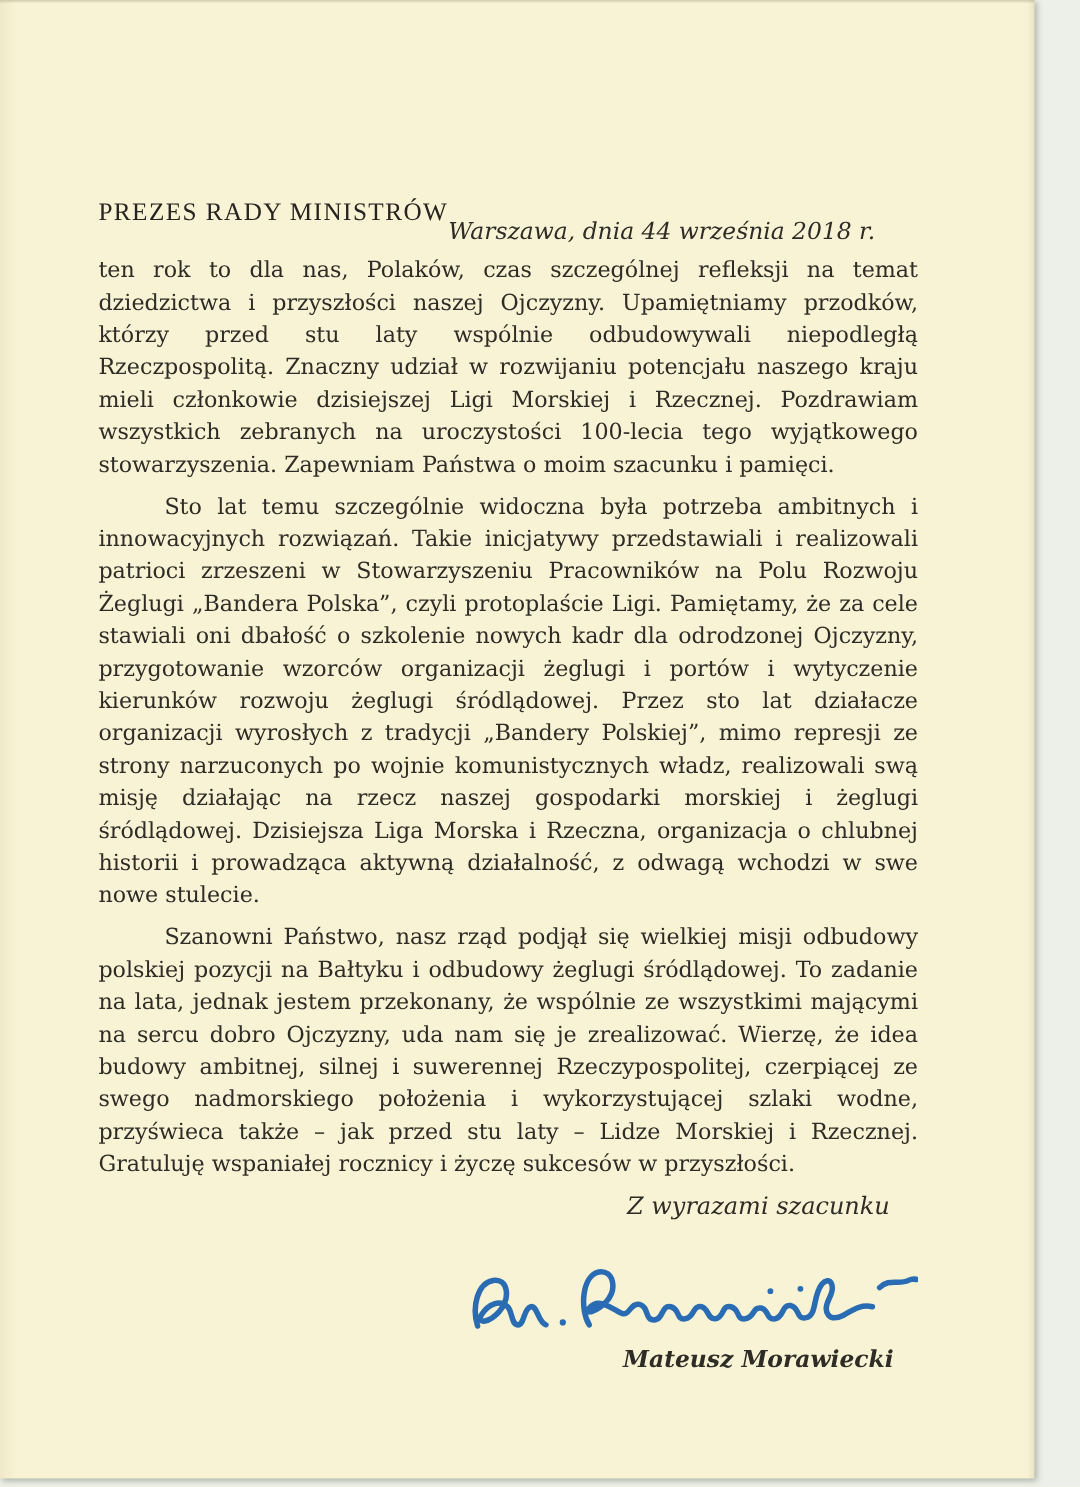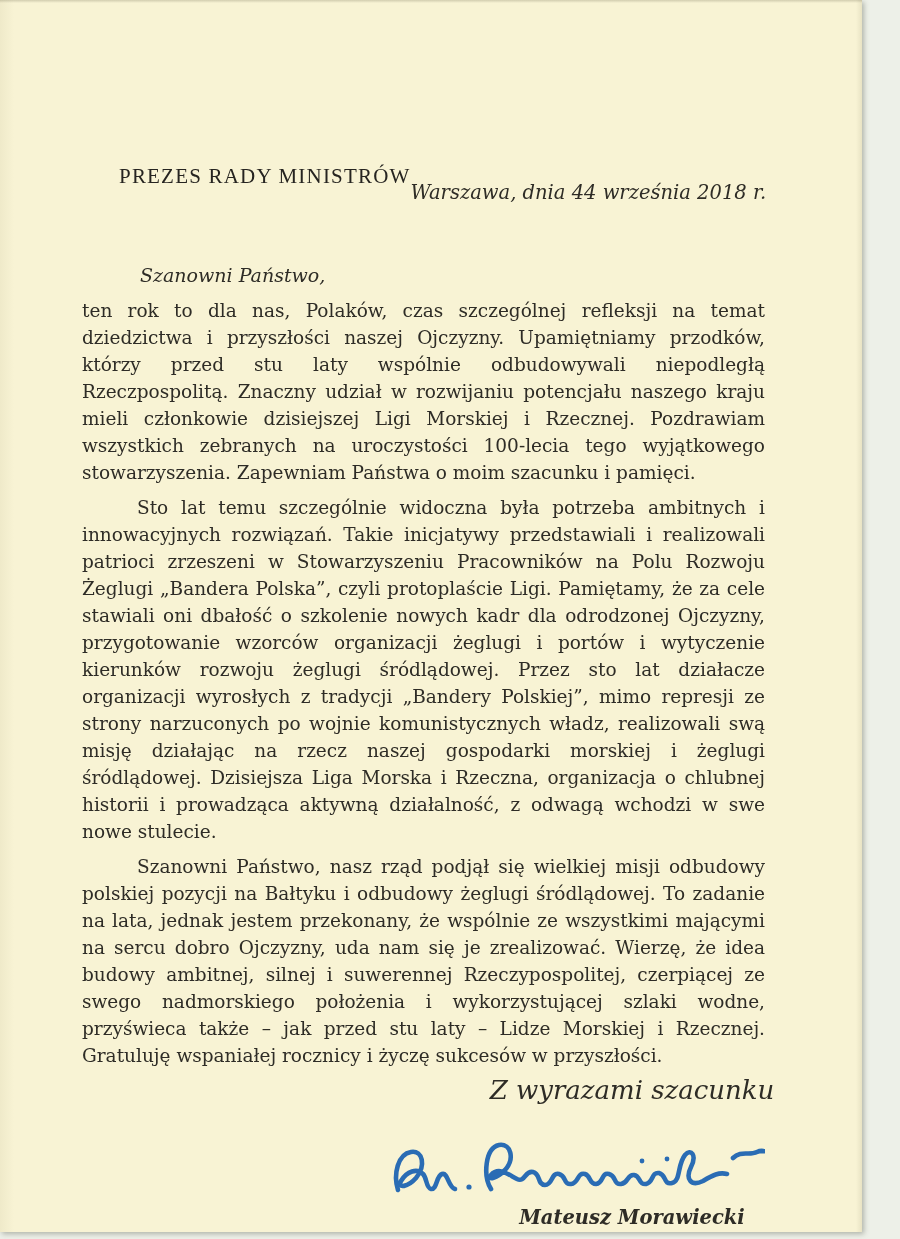--- a/index.html
+++ b/index.html
@@ -25,21 +25,21 @@
                      linear-gradient(180deg, rgba(60,55,30,0.20) 0, rgba(0,0,0,0) 3px),
                      linear-gradient(270deg, rgba(90,85,50,0.10) 0, rgba(0,0,0,0) 6px);
     box-shadow:2px 2px 5px rgba(60,70,55,0.35);
     overflow:hidden;
   }
   .content{
     padding:164px 97px 0 82px;
     color:var(--c-ink);
   }
   .letterhead{
-    display:flex;justify-content:flex-start;align-items:flex-start;margin-left:37px;
+    display:flex;justify-content:flex-start;align-items:flex-start;
   }
   .sender{
     font-family:"Liberation Serif","DejaVu Serif",serif;
     font-style:normal;
     font-size:21px;letter-spacing:1.2px;
     color:var(--c-header_ink);
     white-space:nowrap;
   }
   .dateline{
     font-style:italic;font-size:19.5px;
@@ -51,21 +51,21 @@
     margin-top:58px;margin-left:58px;
     font-style:italic;font-size:19px;line-height:27px;
   }
   p.para{
     margin-top:8px;
     text-align:justify;
   }
   p.para.indented{text-indent:55px;}
   .closing{
     margin-top:8px;margin-left:400px;width:300px;
-    text-align:center;font-style:italic;font-size:26px;line-height:27px;
+    text-align:center;font-style:italic;font-size:20px;line-height:27px;
   }
   .sig-wrap{
     margin-top:30px;margin-left:308px;width:375px;height:70px;
   }
   .sig-wrap svg{display:block;width:375px;height:70px;}
   .signer{
     margin-left:400px;width:300px;margin-top:0;
     text-align:center;
     font-style:italic;font-weight:600;font-size:19.5px;line-height:27px;
   }
@@ -74,21 +74,20 @@
 <body>
 
 <div class="paper">
   <div class="content">
 
     <div class="letterhead">
       <div class="sender">PREZES RADY MINISTRÓW</div>
       <div class="dateline">Warszawa, dnia 44 września 2018 r.</div>
     </div>
 
-    <div class="salutation body-text">Szanowni Państwo,</div>
 
     <p class="para body-text">ten rok to dla nas, Polaków, czas szczególnej refleksji na temat dziedzictwa i przyszłości naszej Ojczyzny. Upamiętniamy przodków, którzy przed stu laty wspólnie odbudowywali niepodległą Rzeczpospolitą. Znaczny udział w rozwijaniu potencjału naszego kraju mieli członkowie dzisiejszej Ligi Morskiej i Rzecznej. Pozdrawiam wszystkich zebranych na uroczystości 100-lecia tego wyjątkowego stowarzyszenia. Zapewniam Państwa o moim szacunku i pamięci.</p>
 
     <p class="para indented body-text">Sto lat temu szczególnie widoczna była potrzeba ambitnych i innowacyjnych rozwiązań. Takie inicjatywy przedstawiali i realizowali patrioci zrzeszeni w Stowarzyszeniu Pracowników na Polu Rozwoju Żeglugi „Bandera Polska”, czyli protoplaście Ligi. Pamiętamy, że za cele stawiali oni dbałość o szkolenie nowych kadr dla odrodzonej Ojczyzny, przygotowanie wzorców organizacji żeglugi i portów i wytyczenie kierunków rozwoju żeglugi śródlądowej. Przez sto lat działacze organizacji wyrosłych z tradycji „Bandery Polskiej”, mimo represji ze strony narzuconych po wojnie komunistycznych władz, realizowali swą misję działając na rzecz naszej gospodarki morskiej i żeglugi śródlądowej. Dzisiejsza Liga Morska i Rzeczna, organizacja o chlubnej historii i prowadząca aktywną działalność, z odwagą wchodzi w swe nowe stulecie.</p>
 
     <p class="para indented body-text">Szanowni Państwo, nasz rząd podjął się wielkiej misji odbudowy polskiej pozycji na Bałtyku i odbudowy żeglugi śródlądowej. To zadanie na lata, jednak jestem przekonany, że wspólnie ze wszystkimi mającymi na sercu dobro Ojczyzny, uda nam się je zrealizować. Wierzę, że idea budowy ambitnej, silnej i suwerennej Rzeczypospolitej, czerpiącej ze swego nadmorskiego położenia i wykorzystującej szlaki wodne, przyświeca także – jak przed stu laty – Lidze Morskiej i Rzecznej. Gratuluję wspaniałej rocznicy i życzę sukcesów w przyszłości.</p>
 
     <div class="closing">Z wyrazami szacunku</div>
 
     <div class="sig-wrap">

